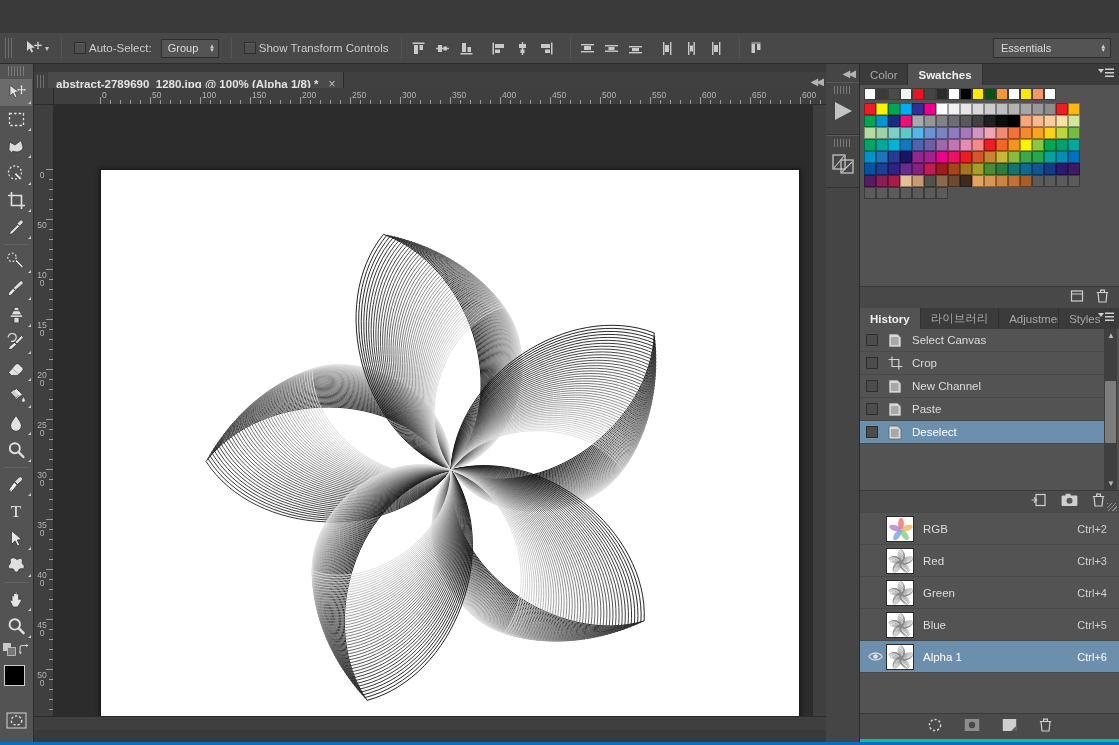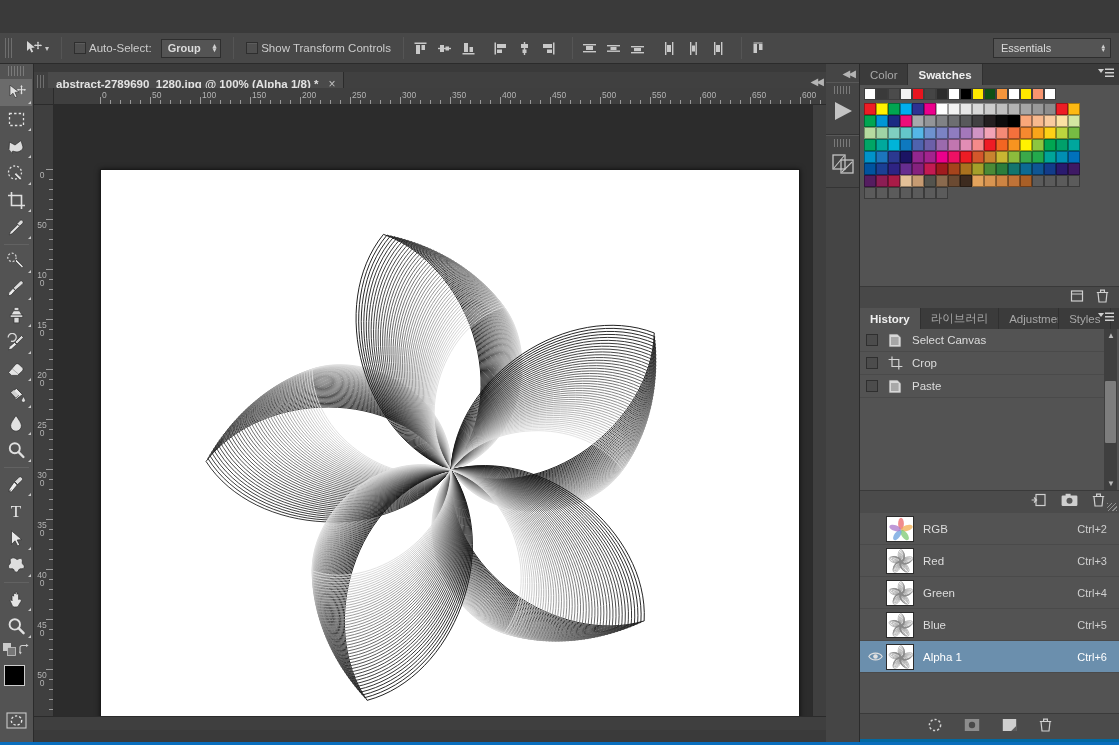--- a/index.html
+++ b/index.html
@@ -68,21 +68,20 @@
     width: 12px; height: 12px; background: #4f4f4f;
     border: 1px solid #2e2e2e; box-shadow: inset 0 1px 0 #5d5d5d;
   }
   .opt-label { color: #cccccc; font-size: 11.5px; white-space: nowrap; }
   .opt-select {
     background: #545454; border: 1px solid #2e2e2e;
     color: #dcdcdc; font-size: 11px;
     padding: 2px 4px 2px 6px; height: 19px;
     display: flex; align-items: center; gap: 12px;
     min-width: 58px;
-    font-weight: bold;
   }
   .spin { display: flex; flex-direction: column; line-height: 4px; font-size: 7px; color: #d0d0d0; }
   .align-btn {
     width: 22px; height: 22px; display: flex; align-items: center; justify-content: center;
   }
   .workspace-sel {
     position: absolute; right: 8px; top: 5px;
     background: #545454; border: 1px solid #2e2e2e;
     color: #dcdcdc; font-size: 11px;
     width: 118px; height: 20px;
@@ -227,21 +226,21 @@
     padding: 3px 0 8px;
   }
   .dm-grip {
     height: 8px; width: 18px; margin: 0 auto 2px;
     background: repeating-linear-gradient(90deg,#7a7a7a 0 1px,transparent 1px 3px);
   }
   .dm-icon { height: 30px; display: flex; align-items: center; justify-content: center; }
 
   .dock {
     position: absolute; left: 860px; top: 64px; width: 259px; height: 681px;
-    background: #0369a1;
+    background: #14b8a6;
   }
 
   .panel-tabs {
     display: flex; align-items: stretch; height: 21px;
     background: #3b3b3b; position: relative;
   }
   .ptab {
     padding: 0 10px; display: flex; align-items: center;
     color: #a7a7a7; font-size: 11.5px; background: #3b3b3b;
     border-right: 1px solid #303030;
@@ -1356,21 +1355,41 @@
               <span>Crop</span>
             </div>
             <div class="hist-row">
               <div class="hist-chk"></div>
               <div class="hist-icon">
                 <svg width="14" height="15" viewBox="0 0 14 15">
                   <path d="M1 1 L9.5 1 L13 4.5 L13 14 L1 14 Z" fill="#d8d8d8" stroke="#5a5a5a" stroke-width=".7"></path>
                   <path d="M3 5 L10.6 5 M3 7 L10.6 7 M3 9 L10.6 9 M3 11 L10.6 11" stroke="#6e6e6e" stroke-width=".9"></path>
                 </svg>
               </div>
+              <span>New Channel</span>
+            </div>
+            <div class="hist-row">
+              <div class="hist-chk"></div>
+              <div class="hist-icon">
+                <svg width="14" height="15" viewBox="0 0 14 15">
+                  <path d="M1 1 L9.5 1 L13 4.5 L13 14 L1 14 Z" fill="#d8d8d8" stroke="#5a5a5a" stroke-width=".7"></path>
+                  <path d="M3 5 L10.6 5 M3 7 L10.6 7 M3 9 L10.6 9 M3 11 L10.6 11" stroke="#6e6e6e" stroke-width=".9"></path>
+                </svg>
+              </div>
               <span>Paste</span>
+            </div>
+            <div class="hist-row sel">
+              <div class="hist-chk"></div>
+              <div class="hist-icon">
+                <svg width="14" height="15" viewBox="0 0 14 15">
+                  <path d="M1 1 L9.5 1 L13 4.5 L13 14 L1 14 Z" fill="#d8d8d8" stroke="#5a5a5a" stroke-width=".7"></path>
+                  <path d="M3 5 L10.6 5 M3 7 L10.6 7 M3 9 L10.6 9 M3 11 L10.6 11" stroke="#6e6e6e" stroke-width=".9"></path>
+                </svg>
+              </div>
+              <span>Deselect</span>
             </div>
           </div>
         <div class="sbar-track">
           <div class="sbar-arrow" style="top:2px;">▲</div>
           <div class="sbar-thumb" style="top:52px;height:62px;"></div>
           <div class="sbar-arrow" style="bottom:2px;">▼</div>
         </div>
       </div>
 
       <div class="panel-foot">

